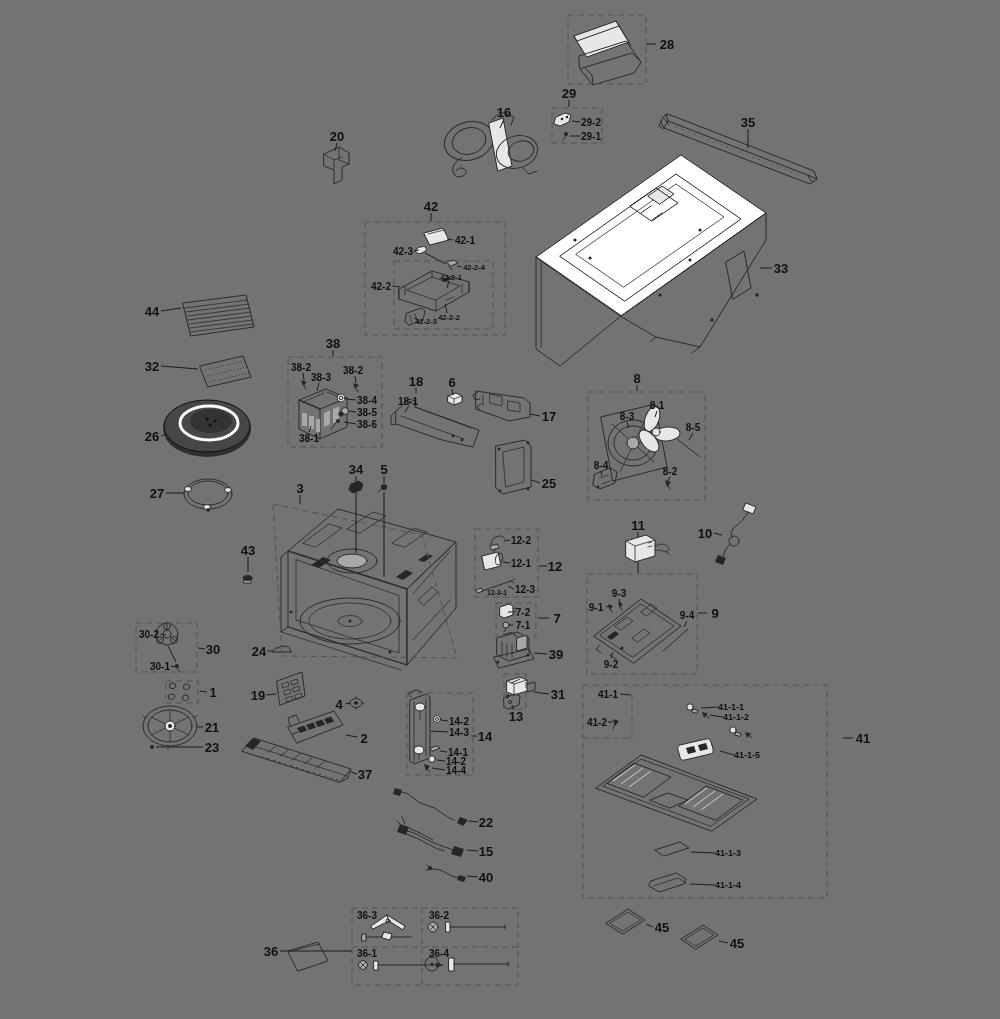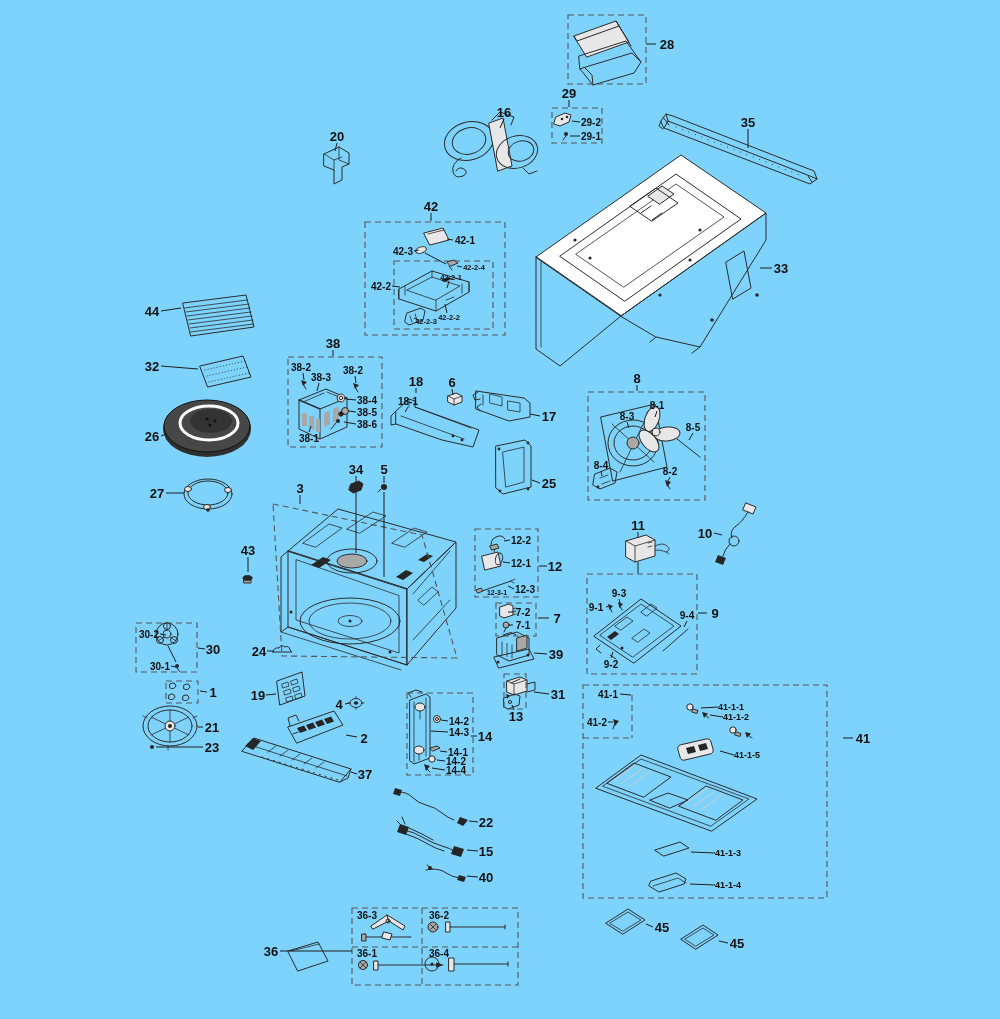--- a/index.html
+++ b/index.html
@@ -1,17 +1,17 @@
 <!DOCTYPE html>
 <html><head>
 <meta charset="utf-8">
 <title>Microwave Oven Exploded Parts Diagram</title>
 <style>
   html,body{margin:0;padding:0;background:#fff;}
-  .stage{position:relative;width:1000px;height:1019px;background:#7dd3fc;overflow:hidden;
+  .stage{position:relative;width:1000px;height:1019px;background:#737373;overflow:hidden;
          font-family:"Liberation Sans","DejaVu Sans",sans-serif;}
   svg{position:absolute;left:0;top:0;}
   svg text{font-family:"Liberation Sans","DejaVu Sans",sans-serif;font-weight:700;}
   .callout{fill:#101010;}
   .dashbox{fill:none;stroke:#555;stroke-width:1.1;stroke-dasharray:6 4;}
   .dashline{fill:none;stroke:#555;stroke-width:1.1;stroke-dasharray:6 4;}
   .leadline{fill:none;stroke:#1c1c1c;stroke-width:1;}
   .s{fill:none;stroke:#2b2b2b;stroke-width:1;stroke-linejoin:round;stroke-linecap:round;}
   .thin{stroke-width:.8;}
   .lg{fill:#e7e7e7;}

